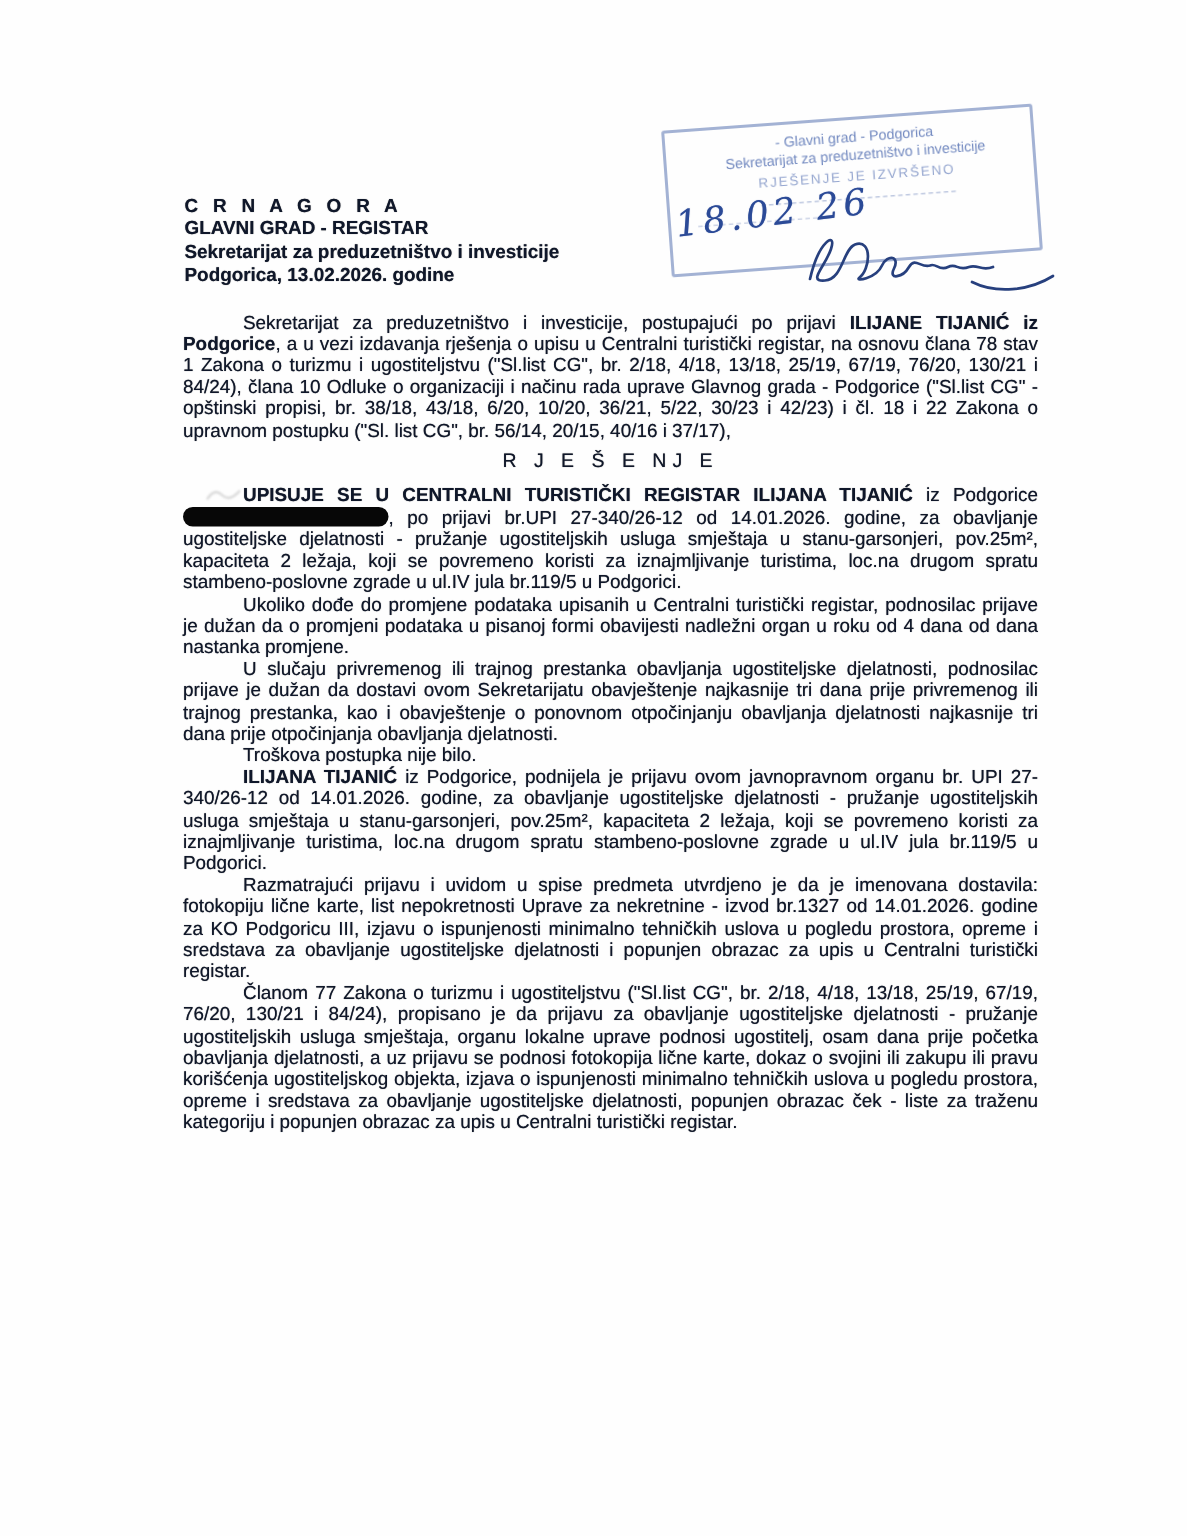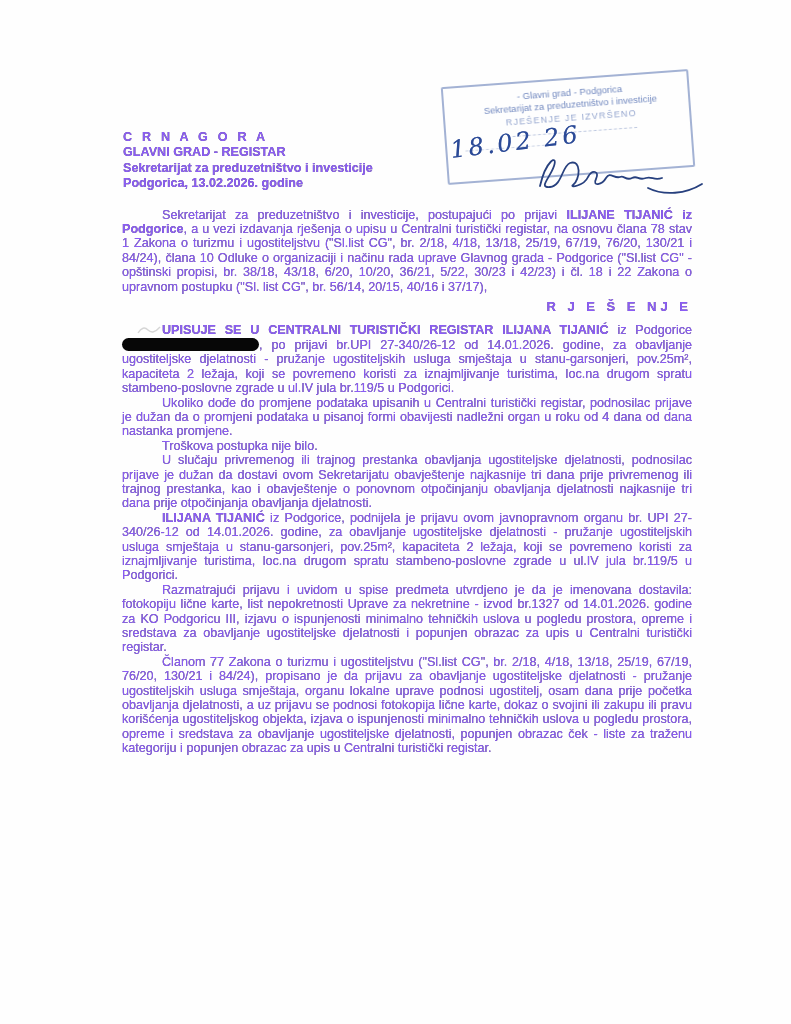--- a/index.html
+++ b/index.html
@@ -5,33 +5,33 @@
   html, body { margin:0; padding:0; background:#ffffff; }
   .page {
     position:relative;
     width:791px; height:1024px;
     background:#fefefe;
     overflow:hidden;
     font-family:"Liberation Sans", sans-serif;
   }
   .content {
     position:absolute; left:122px; top:130px; width:570px;
-    color:#8b5cf6;
+    color:#0f172a;
     font-size:12.6px; line-height:14.4px;
     text-shadow:0 0 0.55px rgba(25,25,25,0.75);
   }
   .letterhead { font-weight:700; line-height:15.4px; margin:0 0 16px 1px; }
   .lh-country { letter-spacing:3.2px; }
   .body-p {
     margin:0; text-align:justify; text-indent:40px;
   }
   .b { font-weight:700; }
   .donosi { margin:0; font-weight:700; letter-spacing:3px; }
   .heading-center {
-    text-align:right; font-weight:700; font-size:13px;
+    text-align:center; font-weight:400; font-size:13px;
     letter-spacing:4px; margin:6px 0 9px 0;
   }
   .heading-obrazlozenje {
     letter-spacing:2.5px; margin:17px 0 14px 0;
   }
   .redaction {
     display:inline-block; width:137px; height:13px;
     background:#070707; border-radius:7px;
     vertical-align:-2px;
   }
@@ -107,23 +107,23 @@
 
 
     <div class="heading-center">R J E Š E NJ E</div>
 
     <p class="body-p op-wrap"><svg class="pencil-mark" viewBox="0 0 28 13">
           <path d="M2 10 q5 -8 10 -3 t12 -3" fill="none" stroke="#b5b5b5" stroke-width="1.4"></path>
         </svg><span class="b">UPISUJE SE U CENTRALNI TURISTIČKI REGISTAR ILIJANA TIJANIĆ</span><span> iz Podgorice </span><span class="redaction"></span><span>, po prijavi br.UPI 27-340/26-12 od 14.01.2026. godine, za obavljanje ugostiteljske djelatnosti - pružanje ugostiteljskih usluga smještaja u stanu-garsonjeri, pov.25m², kapaciteta 2 ležaja, koji se povremeno koristi za iznajmljivanje turistima, loc.na drugom spratu stambeno-poslovne zgrade u ul.IV jula br.119/5 u Podgorici.</span></p>
 
     <p class="body-p">Ukoliko dođe do promjene podataka upisanih u Centralni turistički registar, podnosilac prijave je dužan da o promjeni podataka u pisanoj formi obavijesti nadležni organ u roku od 4 dana od dana nastanka promjene.</p>
 
+    <p class="body-p">U slučaju privremenog ili trajnog prestanka obavljanja ugostiteljske djelatnosti, podnosilac prijave je dužan da dostavi ovom Sekretarijatu obavještenje najkasnije tri dana prije privremenog ili trajnog prestanka, kao i obavještenje o ponovnom otpočinjanju obavljanja djelatnosti najkasnije tri dana prije otpočinjanja obavljanja djelatnosti.</p>
+
     <p class="body-p">Troškova postupka nije bilo.</p>
-
-    <p class="body-p">U slučaju privremenog ili trajnog prestanka obavljanja ugostiteljske djelatnosti, podnosilac prijave je dužan da dostavi ovom Sekretarijatu obavještenje najkasnije tri dana prije privremenog ili trajnog prestanka, kao i obavještenje o ponovnom otpočinjanju obavljanja djelatnosti najkasnije tri dana prije otpočinjanja obavljanja djelatnosti.</p>
 
 
     <p class="body-p"><span class="b">ILIJANA TIJANIĆ</span><span> iz Podgorice, podnijela je prijavu ovom javnopravnom organu br. UPI 27-340/26-12 od 14.01.2026. godine, za obavljanje ugostiteljske djelatnosti - pružanje ugostiteljskih usluga smještaja u stanu-garsonjeri, pov.25m², kapaciteta 2 ležaja, koji se povremeno koristi za iznajmljivanje turistima, loc.na drugom spratu stambeno-poslovne zgrade u ul.IV jula br.119/5 u Podgorici.</span></p>
 
     <p class="body-p">Razmatrajući prijavu i uvidom u spise predmeta utvrdjeno je da je imenovana dostavila: fotokopiju lične karte, list nepokretnosti Uprave za nekretnine - izvod br.1327 od 14.01.2026. godine za KO Podgoricu III, izjavu o ispunjenosti minimalno tehničkih uslova u pogledu prostora, opreme i sredstava za obavljanje ugostiteljske djelatnosti i popunjen obrazac za upis u Centralni turistički registar.</p>
 
     <p class="body-p">Članom 77 Zakona o turizmu i ugostiteljstvu ("Sl.list CG", br. 2/18, 4/18, 13/18, 25/19, 67/19, 76/20, 130/21 i 84/24), propisano je da prijavu za obavljanje ugostiteljske djelatnosti - pružanje ugostiteljskih usluga smještaja, organu lokalne uprave podnosi ugostitelj, osam dana prije početka obavljanja djelatnosti, a uz prijavu se podnosi fotokopija lične karte, dokaz o svojini ili zakupu ili pravu korišćenja ugostiteljskog objekta, izjava o ispunjenosti minimalno tehničkih uslova u pogledu prostora, opreme i sredstava za obavljanje ugostiteljske djelatnosti, popunjen obrazac ček - liste za traženu kategoriju i popunjen obrazac za upis u Centralni turistički registar.</p>
 
 
   </div>

